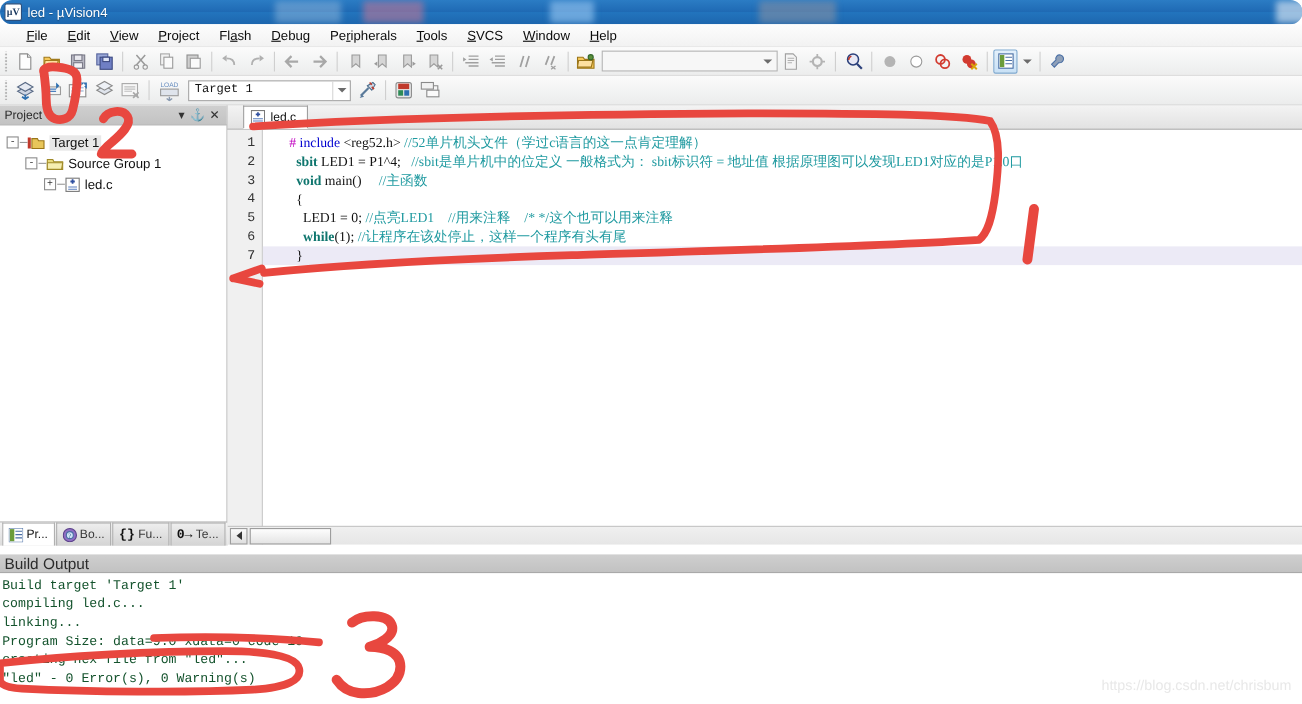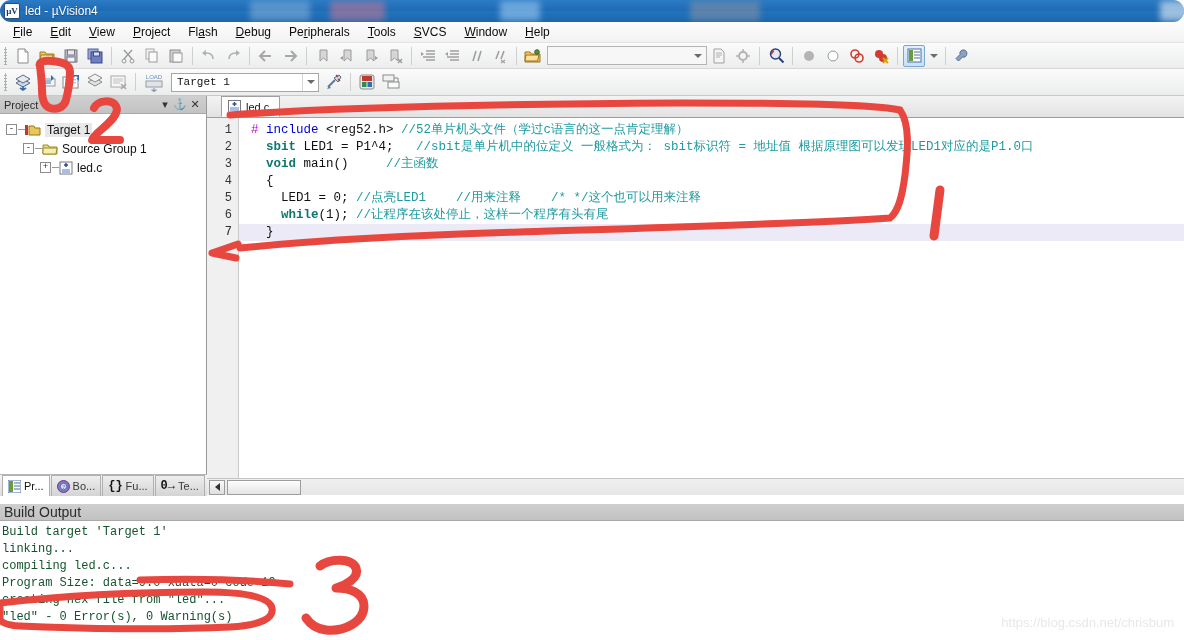--- a/index.html
+++ b/index.html
@@ -37,21 +37,21 @@
     color: #ffffff; font-size: 12px; position: relative; z-index: 3;
     text-shadow: 0 1px 1px rgba(0,0,0,0.35);
     font-family: "Liberation Sans", sans-serif;
   }
 
   
   .menubar {
     position: absolute; left: 0; top: 22px; width: 1184px; height: 21px;
     background: linear-gradient(to bottom,#fdfdfd,#f2f2f2);
     border-bottom: 1px solid #e3e3e3;
-    display: flex; align-items: center; padding-left: 4px;
+    display: flex; align-items: center; padding-left: 15px;
   }
   .menu-item {
     font-size: 12px; color: #0b0b0b; padding: 2px 9px; cursor: default;
     white-space: nowrap;
   }
   .menu-item u { text-decoration: underline; }
 
   
   .toolbar1 {
     position: absolute; left: 0; top: 43px; width: 1184px; height: 26px;
@@ -170,21 +170,21 @@
     padding-top: 4px; flex: none;
   }
   .gutter div {
     height: 17px; line-height: 17px; text-align: right; padding-right: 6px;
     font-family: "Liberation Mono", monospace; font-size: 12px; color: #333;
   }
   .code {
     flex: 1; padding-top: 4px; position: relative;
     font-family: "Liberation Mono", monospace; font-size: 12.5px;
   }
-  .cline { height: 17px; line-height: 17px; white-space: pre; padding-left: 12px; }
+  .cline { height: 17px; line-height: 17px; white-space: pre; padding-left: 24px; font-family: Liberation Serif, serif; }
   .cline.cur { background: #eceaf6; }
   .k-pre  { color: #c000c0; }
   .k-kw   { color: #0f766e; font-weight: bold; }
   .k-inc  { color: #0000d0; }
   .k-cm   { color: #1f9aa0; }
   .k-num  { color: #111111; }
   .k-txt  { color: #111111; }
   .hscroll {
     position: absolute; left: 0; bottom: 0; right: 0; height: 17px;
     background: linear-gradient(to bottom,#f0f0f0,#e6e6e6);
@@ -685,22 +685,22 @@
       </div>
     </div>
   </div>
 
   <div class="build-panel">
     <div class="build-header">
       <span>Build Output</span>
     </div>
     <div class="build-body" id="build-lines">
         <div>Build target 'Target 1'</div>
+        <div>compiling led.c...</div>
         <div>linking...</div>
-        <div>compiling led.c...</div>
         <div>Program Size: data=9.0 xdata=0 code=19</div>
         <div>creating hex file from "led"...</div>
         <div>"led" - 0 Error(s), 0 Warning(s)</div>
       </div>
   </div>
 
   <div class="anno" style="left:0;top:0;width:1184px;height:640px;">
     <svg width="1184" height="640" viewBox="0 0 1184 640">
 
       <path d="M40 66 C38 62,44 60,52 61 C62 62,70 64,70 72 C70 82,68 92,66 100 C64 108,56 110,50 108 C44 106,42 98,42 90 C42 82,41 74,40 66 Z" fill="none" stroke="#e8473f" stroke-width="8" stroke-linecap="round"></path>

